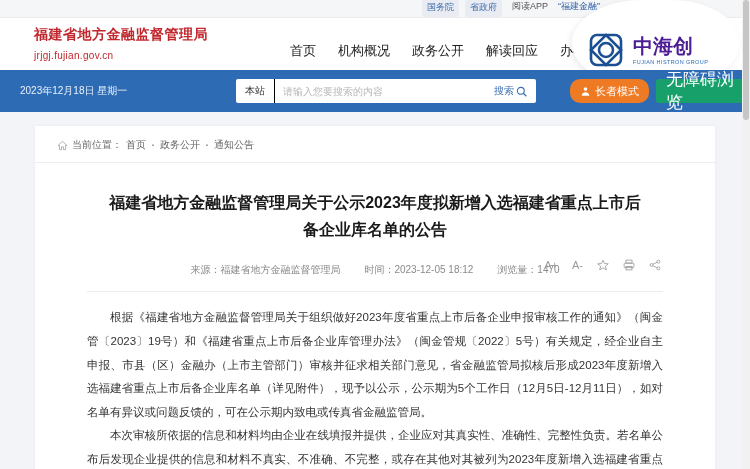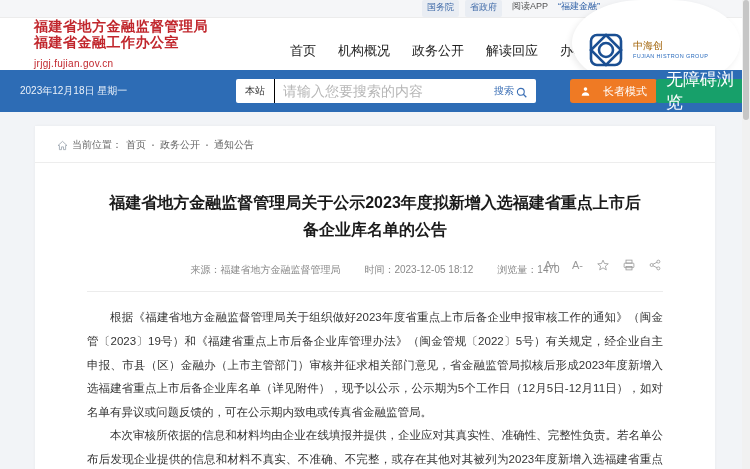--- a/index.html
+++ b/index.html
@@ -51,21 +51,21 @@
     position: absolute; right: 10px; top: -18px;
     width: 168px; height: 86px;
     background: #ffffff;
     border-radius: 50% / 60%;
     box-shadow: -2px 2px 6px rgba(0,0,0,.08);
     display: flex; align-items: center; justify-content: flex-start;
     padding-left: 14px; padding-top: 14px;
   }
   .brandmark .knot { width: 40px; height: 40px; flex: 0 0 40px; }
   .brandmark .btext { margin-left: 7px; line-height: 1.1; }
-  .brandmark .bt1 { font-size: 10px; color: #a16207; font-weight: normal; font-family: "Liberation Serif", serif;}
+  .brandmark .bt1 { font-size: 20px; color: #4c1d95; font-weight: bold; font-family: "Liberation Serif", serif;}
   .brandmark .bt2 { font-size: 5.5px; color: #2a6bbd; letter-spacing: .4px; margin-top: 2px; }
 
   
   .searchband {
     height: 42px; background: #2d6cb5;
     display: flex; align-items: center; position: relative;
     color: #fff;
   }
   .welcome {
     padding-left: 20px; font-size: 10px; line-height: 1.45; color: #eaf1fa;
@@ -74,35 +74,35 @@
     position: absolute; left: 236px; top: 9px;
     display: flex; align-items: center;
     background: #fff; border-radius: 2px; height: 24px; width: 300px;
   }
   .scope {
     font-size: 10px; color: #333; padding: 0 9px; height: 24px;
     display: flex; align-items: center; border-right: 1px solid #000000;
     white-space: nowrap;
   }
   .sinput {
-    flex: 1; border: 0; outline: 0; font-size: 14px; color: #333;
+    flex: 1; border: 0; outline: 0; font-size: 10px; color: #333;
     padding: 0 8px; height: 22px; font-family: "Liberation Sans", sans-serif;
   }
   .sinput::placeholder { color: #b7b7b7; }
   .sbtn {
-    display: flex; align-items: flex-end; gap: 2px;
+    display: flex; align-items: center; gap: 2px;
     font-size: 10px; color: #3b6fb5; padding: 0 9px; white-space: nowrap;
   }
   .sbtn svg { display: block; }
 
   .btn-orange {
     position: absolute; left: 570px; top: 9px;
-    height: 24px; padding: 0 10px; border-radius: 3px;
+    height: 24px; padding: 0 10px; border-radius: 10px;
     background: #ef7a24; color: #fff; font-size: 11px;
-    display: flex; align-items: center; gap: 12px; text-align: right;
+    display: flex; align-items: center; gap: 4px; text-align: right;
   }
   .btn-green {
     position: absolute; left: 656px; top: 9px;
     height: 24px; padding: 0 10px; border-radius: 3px;
     background: #17a06a; color: #fff; font-size: 17px;
     display: flex; align-items: center;
   }
 
   
   .page { padding: 14px 35px 0 35px; }
@@ -160,21 +160,20 @@
   <div class="topbar">
     <span class="pill">国务院</span>
     <span class="pill">省政府</span>
     <span class="tlink">阅读APP</span>
     <span class="tlink blue">“福建金融”</span>
   </div>
 
   <div class="header">
     <div class="logo">
       <div class="l1">福建省地方金融监督管理局</div>
-      <div class="l2">福建省金融工作办公室</div>
       <div class="l3">jrjgj.fujian.gov.cn</div>
     </div>
 
     <div class="mainnav">
       <span>首页</span>
       <span>机构概况</span>
       <span>政务公开</span>
       <span>解读回应</span>
       <span>办事服务</span>
       <span>互动交流</span>

